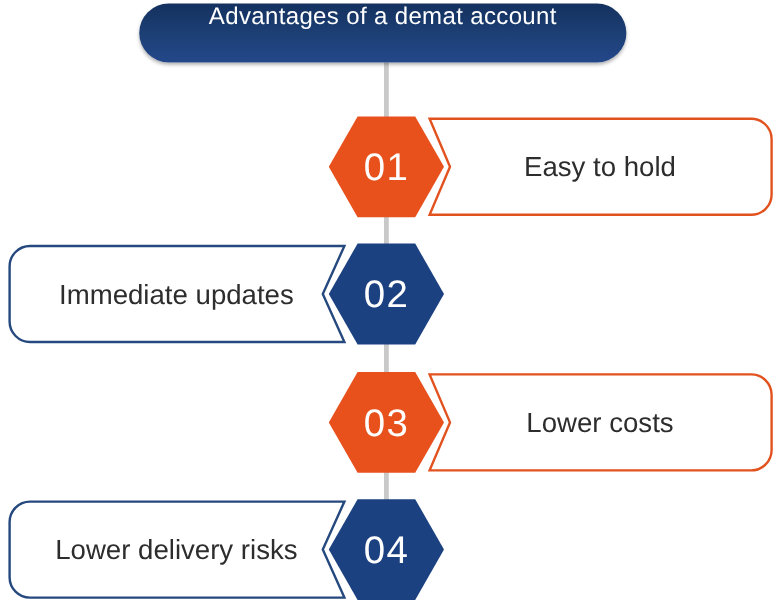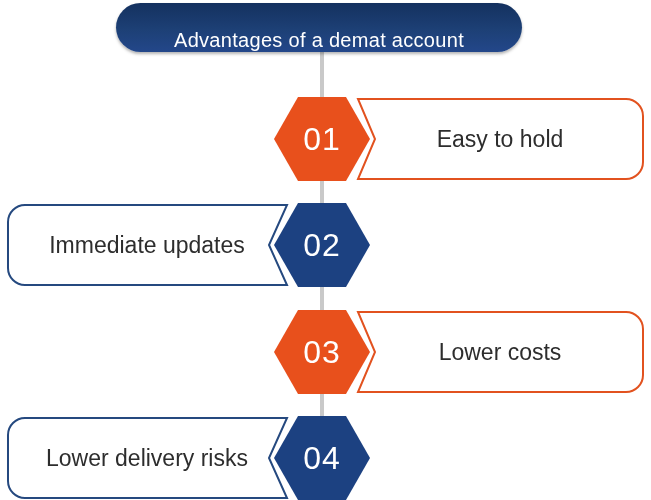--- a/index.html
+++ b/index.html
@@ -17,21 +17,21 @@
     background:#c9c9c9;
     z-index:1;
   }
   .header-pill{
     position:absolute;
     left:116px;top:3px;
     width:406px;height:49px;
     border-radius:25px;
     background:linear-gradient(180deg,#14315f 0%,#1d4076 55%,#23478a 100%);
     box-shadow:0 2px 3px rgba(40,40,40,0.35);
-    display:flex;align-items:flex-end;justify-content:center;
+    display:flex;align-items:flex-start;justify-content:center;
     z-index:3;
   }
   .header-pill span{
     color:#ffffff;
     font-size:20px;
     font-weight:500;
     letter-spacing:0.3px;
   }
   svg.diagram{
     position:absolute;left:0;top:0;

